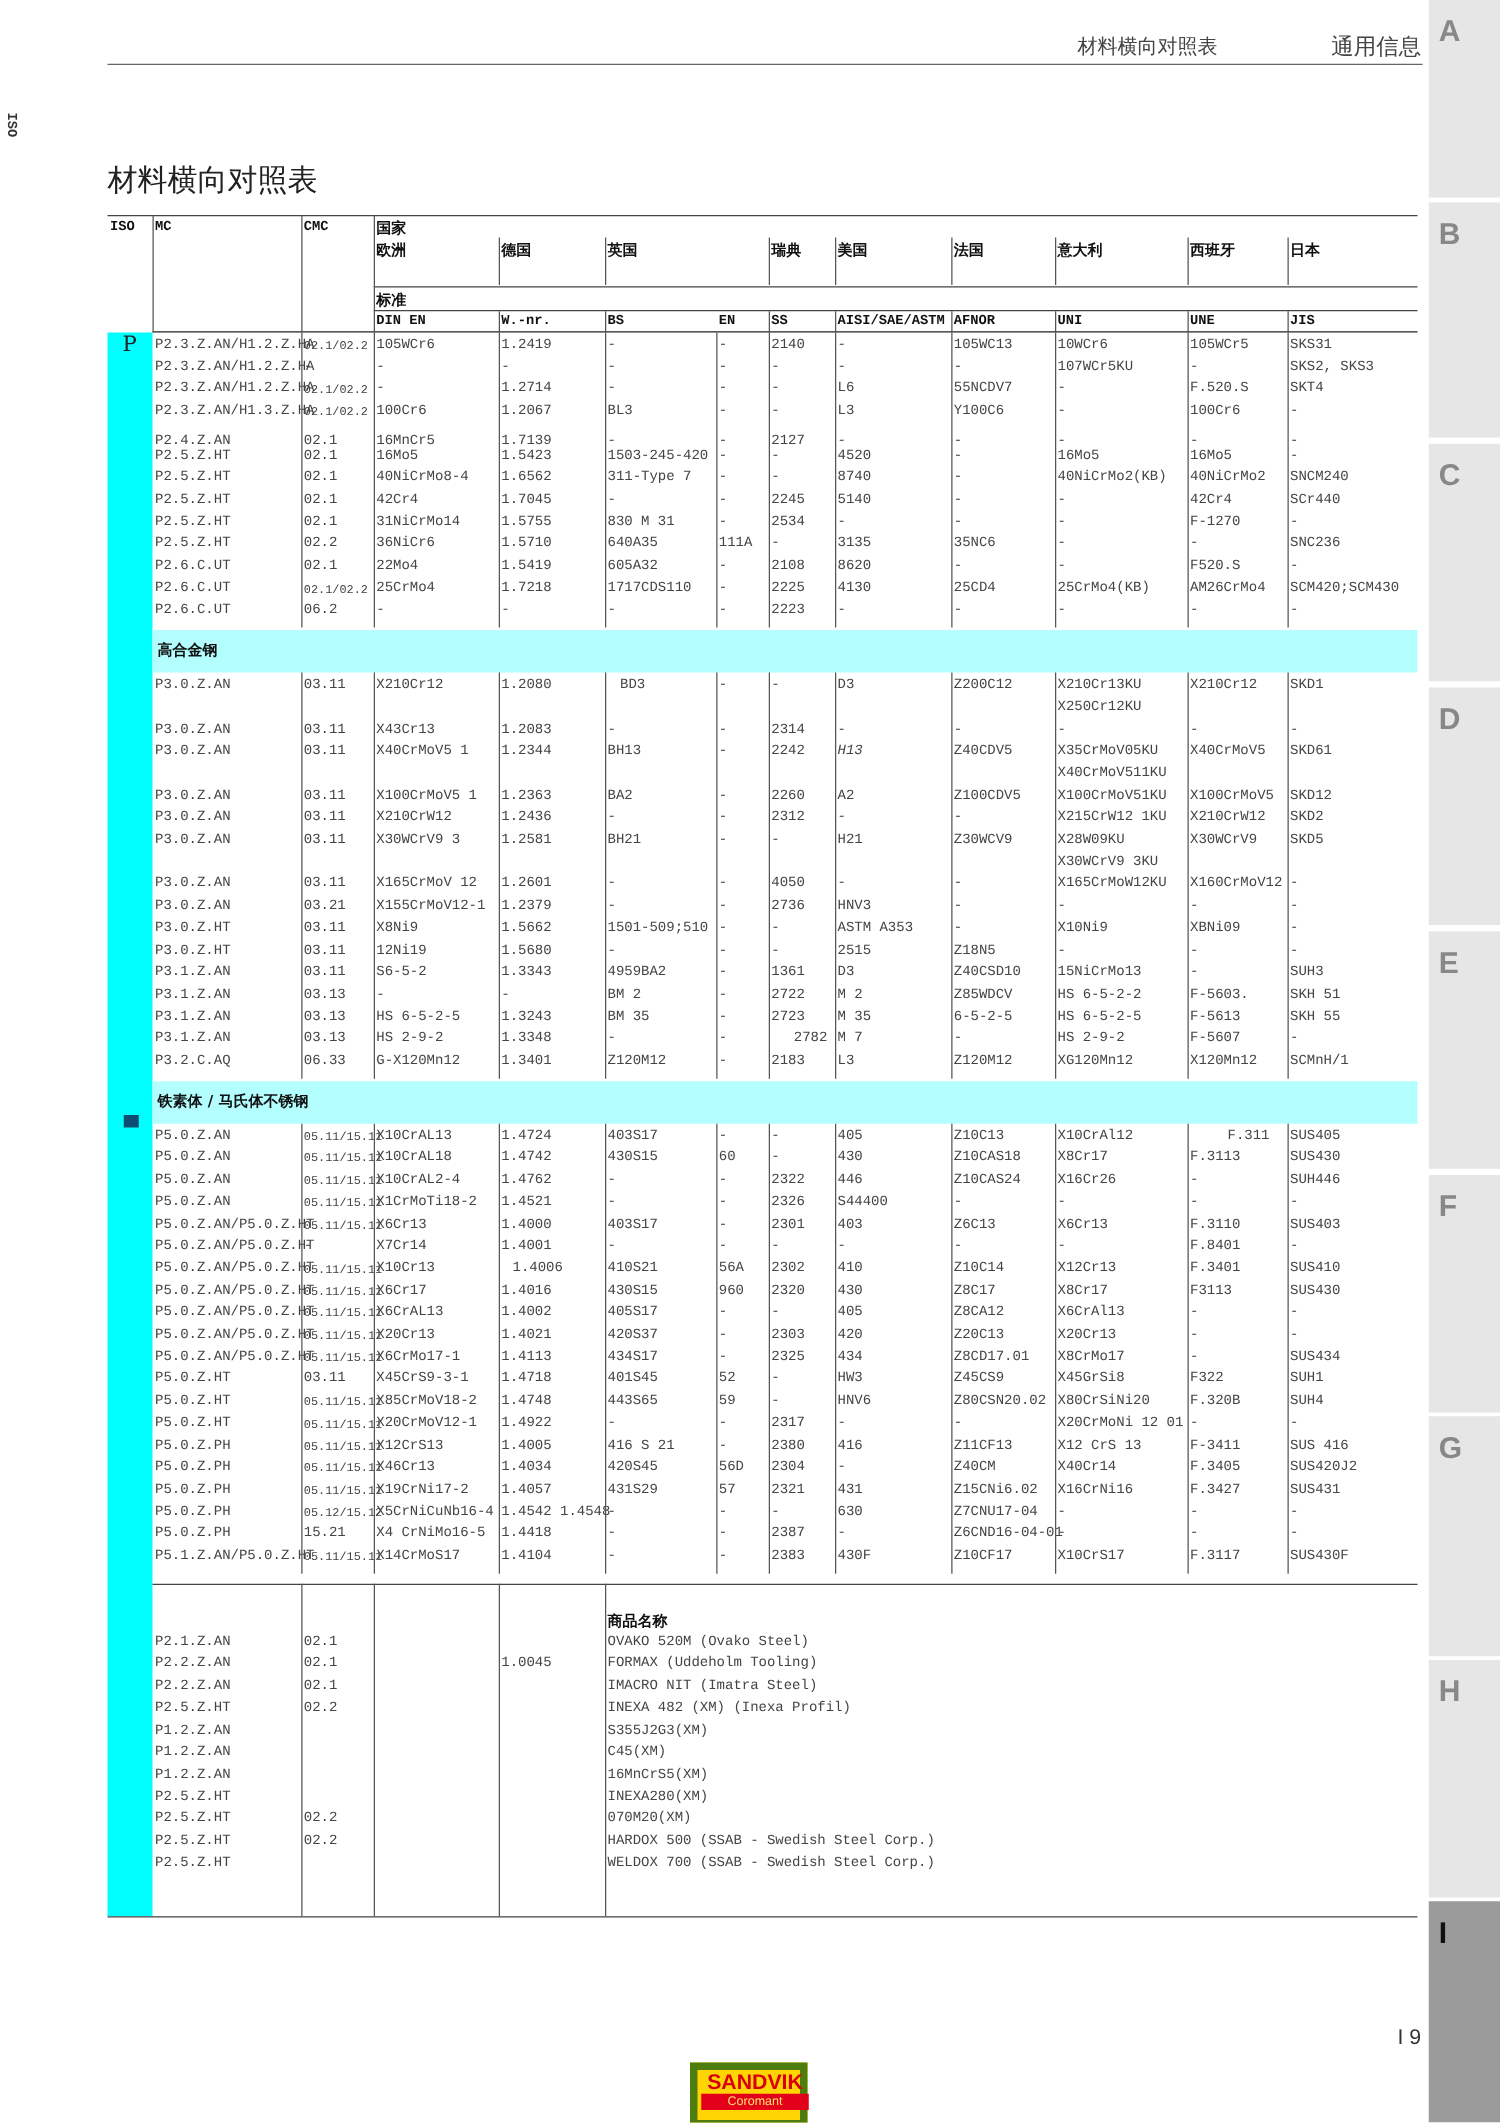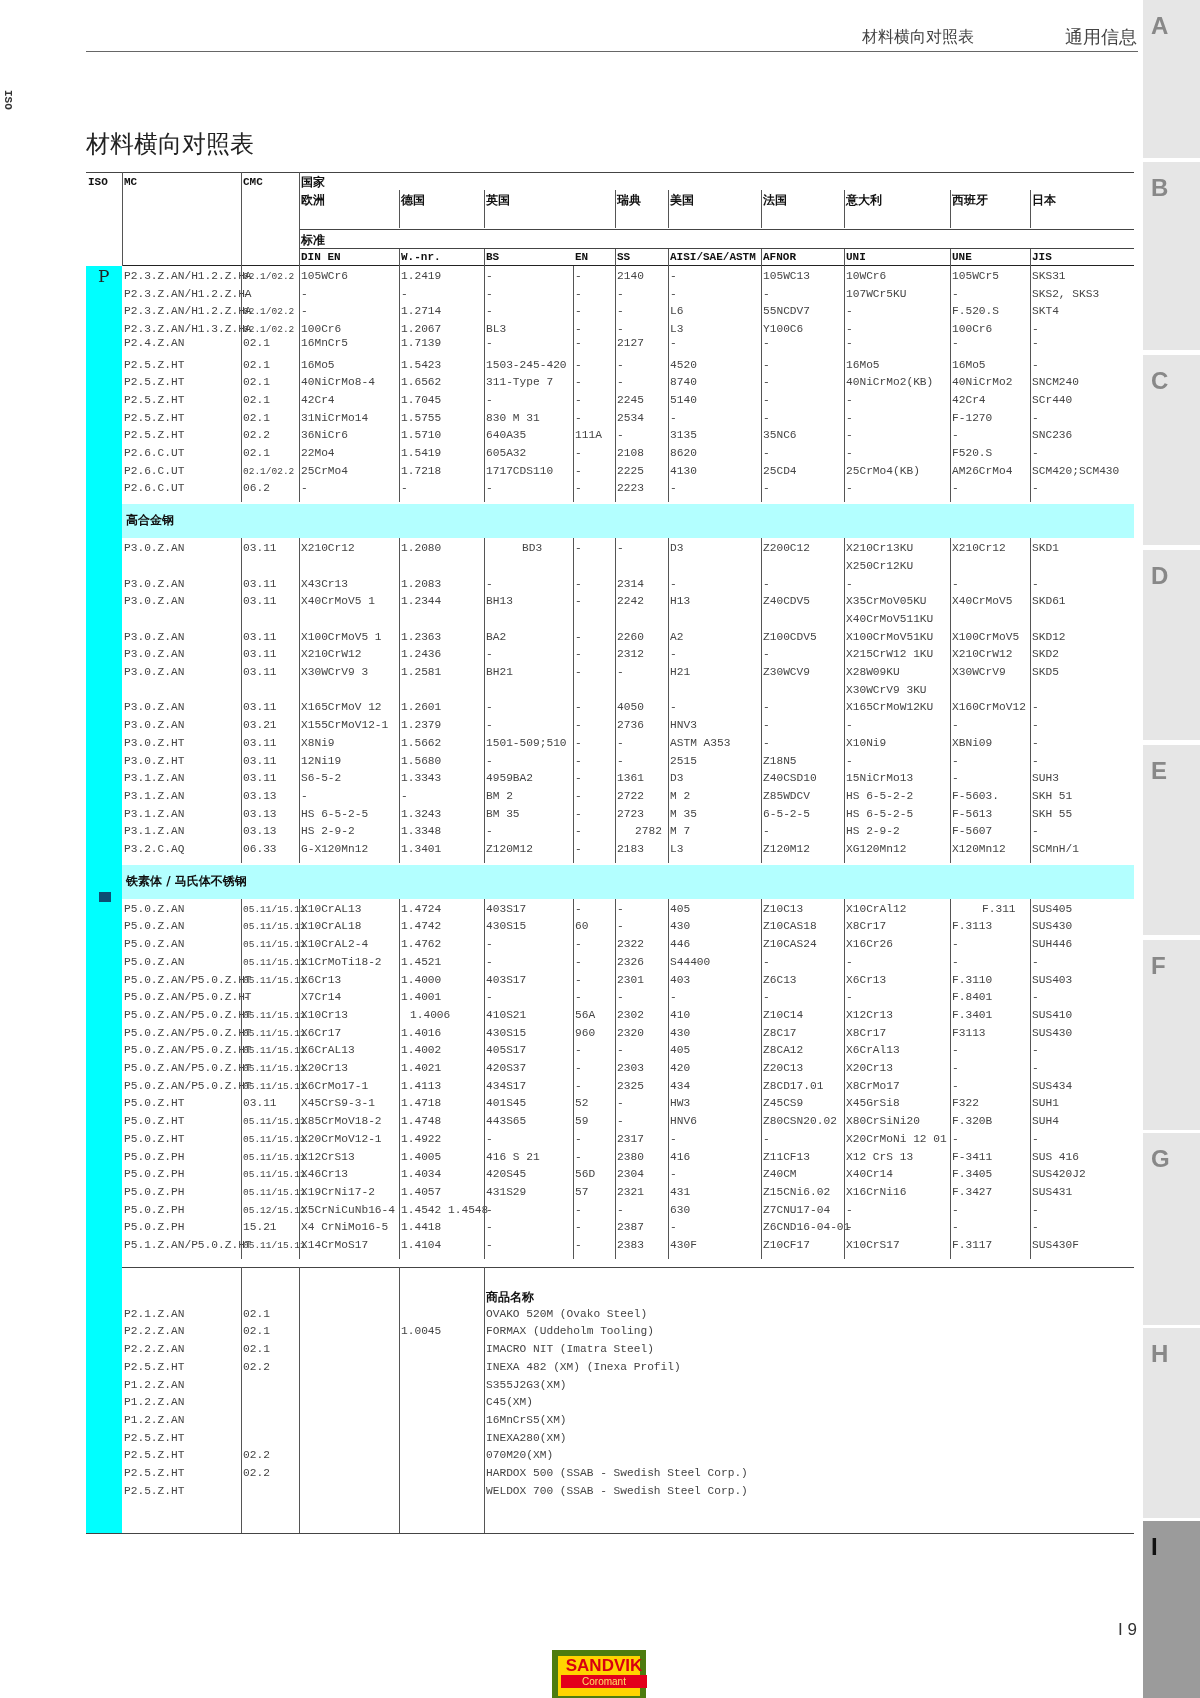--- a/index.html
+++ b/index.html
@@ -155,21 +155,21 @@
       <span style="left: 279px;">1.2067</span>
       <span style="left: 364px;">BL3</span>
       <span style="left: 453px;">-</span>
       <span style="left: 495px;">-</span>
       <span style="left: 548px;">L3</span>
       <span style="left: 641px;">Y100C6</span>
       <span style="left: 724px;">-</span>
       <span style="left: 830px;">100Cr6</span>
       <span style="left: 910px;">-</span>
     </div>
-    <div class="row" style="top: 163px; width: 1012px;">
+    <div class="row" style="top: 173px; width: 1012px;">
       <span style="left: 2px;">P2.4.Z.AN</span>
       <span style="left: 121px;">02.1</span>
       <span style="left: 179px;">16MnCr5</span>
       <span style="left: 279px;">1.7139</span>
       <span style="left: 364px;">-</span>
       <span style="left: 453px;">-</span>
       <span style="left: 495px;">2127</span>
       <span style="left: 548px;">-</span>
       <span style="left: 641px;">-</span>
       <span style="left: 724px;">-</span>
@@ -289,21 +289,21 @@
       <span style="left: 910px;">-</span>
     </div>
     <div class="band" style="top: 332.1px;">
       <div class="band-label">高合金钢</div>
     </div>
     <div class="row" style="top: 368.1px; width: 1012px;">
       <span style="left: 2px;">P3.0.Z.AN</span>
       <span style="left: 121px;">03.11</span>
       <span style="left: 179px;">X210Cr12</span>
       <span style="left: 279px;">1.2080</span>
-      <span style="left: 376px; padding-left: 24px;">BD3</span>
+      <span style="left: 350px; padding-left: 24px;">BD3</span>
       <span style="left: 453px;">-</span>
       <span style="left: 495px;">-</span>
       <span style="left: 548px;">D3</span>
       <span style="left: 641px;">Z200C12</span>
       <span style="left: 724px;">X210Cr13KU</span>
       <span style="left: 830px;">X210Cr12</span>
       <span style="left: 910px;">SKD1</span>
     </div>
     <div class="row" style="top: 385.8px; width: 1012px;">
       <span style="left: 2px;"></span>
@@ -334,21 +334,21 @@
       <span style="left: 910px;">-</span>
     </div>
     <div class="row" style="top: 421.2px; width: 1012px;">
       <span style="left: 2px;">P3.0.Z.AN</span>
       <span style="left: 121px;">03.11</span>
       <span style="left: 179px;">X40CrMoV5 1</span>
       <span style="left: 279px;">1.2344</span>
       <span style="left: 364px;">BH13</span>
       <span style="left: 453px;">-</span>
       <span style="left: 495px;">2242</span>
-      <span style="left: 548px;">H13</span>
+      <span style="left: 548px; font-style: italic;">H13</span>
       <span style="left: 641px;">Z40CDV5</span>
       <span style="left: 724px;">X35CrMoV05KU</span>
       <span style="left: 830px;">X40CrMoV5</span>
       <span style="left: 910px;">SKD61</span>
     </div>
     <div class="row" style="top: 438.9px; width: 1012px;">
       <span style="left: 2px;"></span>
       <span style="left: 121px;"></span>
       <span style="left: 179px;"></span>
       <span style="left: 279px;"></span>

